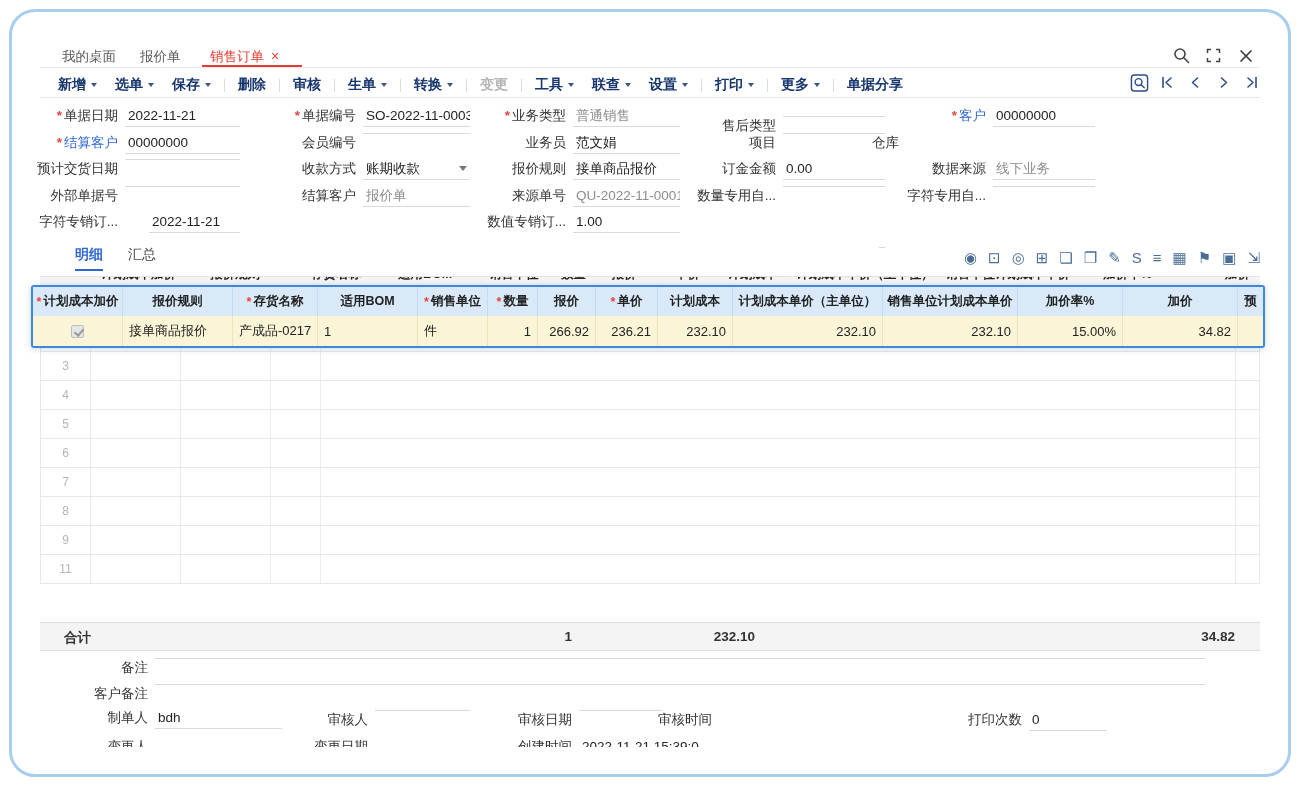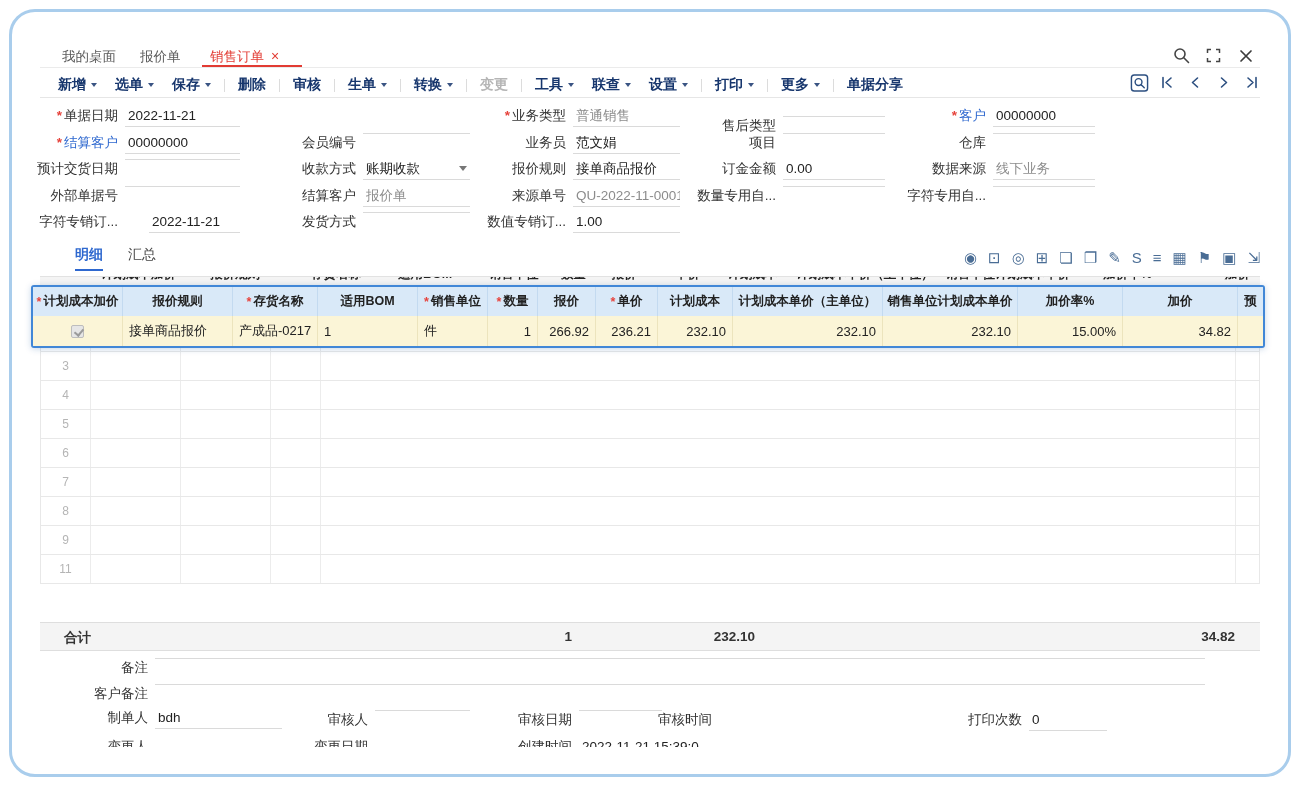--- a/index.html
+++ b/index.html
@@ -214,36 +214,36 @@
         <span class="fvalue"></span>
       </div>
       <div class="ffield" style="left: 4px; top: 186px; width: 236px;">
         <span class="flabel"><span>外部单据号</span></span>
         <span class="fvalue"></span>
       </div>
       <div class="ffield" style="left: 4px; top: 212px; width: 236px; gap: 24px;">
         <span class="flabel"><span>字符专销订...</span></span>
         <span class="fvalue">2022-11-21</span>
       </div>
+      <div class="ffield" style="left: 242px; top: 106px; width: 228px;">
+        <span class="flabel"><span class="req">*</span><span>单据编号</span></span>
+        <span class="fvalue">SO-2022-11-0003</span>
+      </div>
       <div class="ffield" style="left: 242px; top: 133px; width: 228px;">
         <span class="flabel"><span>会员编号</span></span>
         <span class="fvalue"></span>
       </div>
       <div class="ffield" style="left: 242px; top: 159px; width: 228px;">
         <span class="flabel"><span>收款方式</span></span>
         <span class="fvalue">账期收款<span class="dd-caret"></span></span>
       </div>
       <div class="ffield" style="left: 242px; top: 186px; width: 228px;">
         <span class="flabel"><span>结算客户</span></span>
         <span class="fvalue ro">报价单</span>
       </div>
-      <div class="ffield" style="left: 242px; top: 212px; width: 228px;">
-        <span class="flabel"><span>发货方式</span></span>
-        <span class="fvalue"></span>
-      </div>
       <div class="ffield" style="left: 452px; top: 106px; width: 228px;">
         <span class="flabel"><span class="req">*</span><span>业务类型</span></span>
         <span class="fvalue ro">普通销售</span>
       </div>
       <div class="ffield" style="left: 452px; top: 133px; width: 228px;">
         <span class="flabel"><span>业务员</span></span>
         <span class="fvalue">范文娟</span>
       </div>
       <div class="ffield" style="left: 452px; top: 159px; width: 228px;">
         <span class="flabel"><span>报价规则</span></span>
@@ -270,21 +270,21 @@
         <span class="fvalue">0.00</span>
       </div>
       <div class="ffield" style="left: 662px; top: 186px; width: 223px;">
         <span class="flabel"><span>数量专用自...</span></span>
         <span class="fvalue"></span>
       </div>
       <div class="ffield" style="left: 872px; top: 106px; width: 223px;">
         <span class="flabel link"><span class="req">*</span><span>客户</span></span>
         <span class="fvalue">00000000</span>
       </div>
-      <div class="ffield" style="left: 872px; top: 133px; width: 223px;">
+      <div class="ffield" style="left: 872px; top: 133px; width: 223px; flex-direction: column;">
         <span class="flabel"><span>仓库</span></span>
         <span class="fvalue"></span>
       </div>
       <div class="ffield" style="left: 872px; top: 159px; width: 223px;">
         <span class="flabel"><span>数据来源</span></span>
         <span class="fvalue ro">线下业务</span>
       </div>
       <div class="ffield" style="left: 872px; top: 186px; width: 223px;">
         <span class="flabel"><span>字符专用自...</span></span>
         <span class="fvalue"></span>

